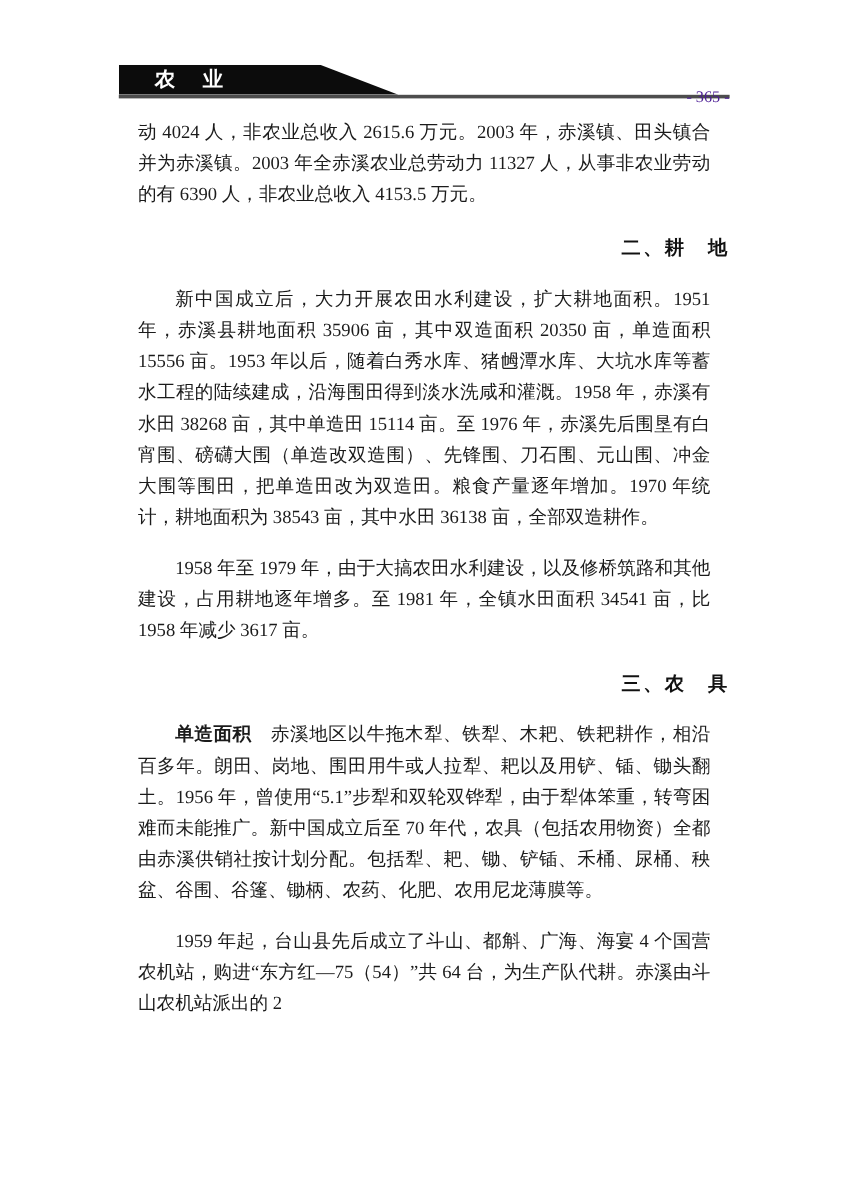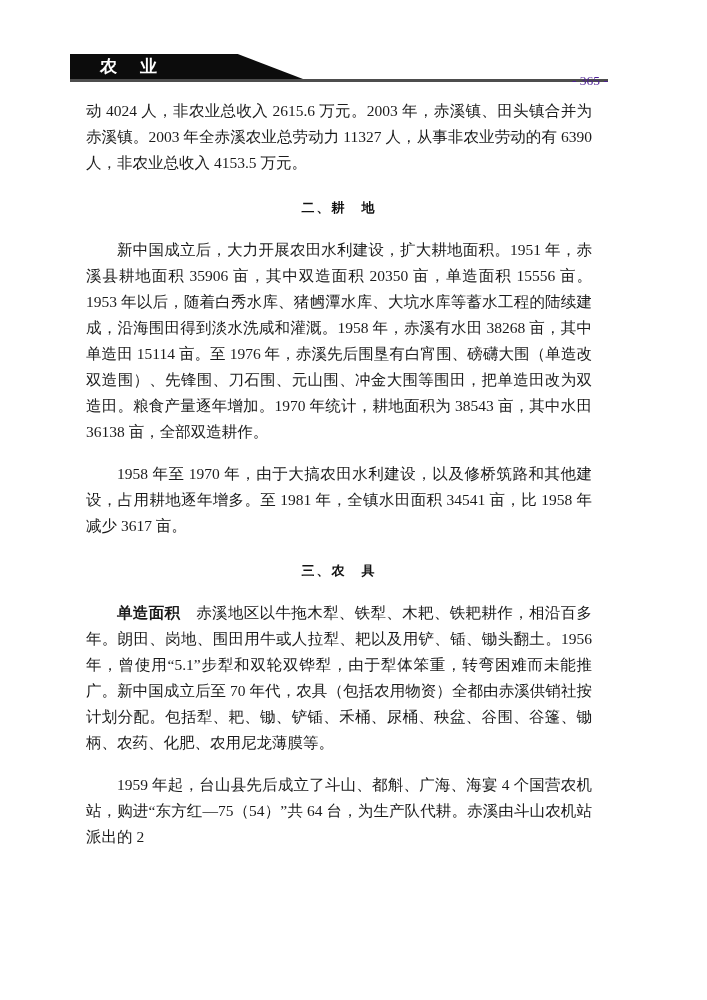--- a/index.html
+++ b/index.html
@@ -1,21 +1,21 @@
 <!DOCTYPE html>
 <html lang="zh"><head>
 <meta charset="utf-8">
 <style>
   html,body{margin:0;padding:0;background:#ffffff;}
   .page{
     position:relative;
     width:707px;height:1000px;
     background:#ffffff;
     box-sizing:border-box;
-    padding:55px 99px 0 70px;
+    padding:55px 99px 0 99px;
     font-family:"Liberation Serif","DejaVu Serif",serif;
     color:#1b1b1b;
     overflow:hidden;
   }
   .page-header{
     position:relative;
     height:24px;
     border-bottom:3px solid #4d4d4d;
   }
   .banner{
@@ -45,22 +45,22 @@
   }
   .body-text{
     margin-top:13px;
     font-size:15.5px;
     line-height:26px;
     text-align:justify;
   }
   .body-text p{margin:16px;}
   .indent{text-indent:2em;}
   h2.section-heading{
-    text-align:center;
-    font-size:13px;
+    text-align:right;
+    font-size:16px;
     font-weight:bold;
     font-family:"Liberation Sans","DejaVu Sans",sans-serif;
     letter-spacing:2px;
     margin:19px 0 12px 0;
     line-height:26px;
     color:#111111;
   }
   .lead-label{
     font-weight:bold;
     font-family:"Liberation Sans","DejaVu Sans",sans-serif;
@@ -80,21 +80,21 @@
 
   <div class="body-text">
 
     <p>动 4024 人，非农业总收入 2615.6 万元。2003 年，赤溪镇、田头镇合并为赤溪镇。2003 年全赤溪农业总劳动力 11327 人，从事非农业劳动的有 6390 人，非农业总收入 4153.5 万元。</p>
 
     <h2 class="section-heading">二、耕　地</h2>
 
 
     <p class="indent">新中国成立后，大力开展农田水利建设，扩大耕地面积。1951 年，赤溪县耕地面积 35906 亩，其中双造面积 20350 亩，单造面积 15556 亩。1953 年以后，随着白秀水库、猪乸潭水库、大坑水库等蓄水工程的陆续建成，沿海围田得到淡水洗咸和灌溉。1958 年，赤溪有水田 38268 亩，其中单造田 15114 亩。至 1976 年，赤溪先后围垦有白宵围、磅礴大围（单造改双造围）、先锋围、刀石围、元山围、冲金大围等围田，把单造田改为双造田。粮食产量逐年增加。1970 年统计，耕地面积为 38543 亩，其中水田 36138 亩，全部双造耕作。</p>
 
-    <p class="indent">1958 年至 1970 年，由于大搞农田水利建设，以及修桥筑路和其他建设，占用耕地逐年增多。至 1981 年，全镇水田面积 34541 亩，比 1958 年减少 3617 亩。</p>
+    <p class="indent">1958 年至 1979 年，由于大搞农田水利建设，以及修桥筑路和其他建设，占用耕地逐年增多。至 1981 年，全镇水田面积 34541 亩，比 1958 年减少 3617 亩。</p>
 
 
     <h2 class="section-heading">三、农　具</h2>
 
 
     <p class="indent"><span class="lead-label">单造面积</span><span>　赤溪地区以牛拖木犁、铁犁、木耙、铁耙耕作，相沿百多年。朗田、岗地、围田用牛或人拉犁、耙以及用铲、锸、锄头翻土。1956 年，曾使用“5.1”步犁和双轮双铧犁，由于犁体笨重，转弯困难而未能推广。新中国成立后至 70 年代，农具（包括农用物资）全都由赤溪供销社按计划分配。包括犁、耙、锄、铲锸、禾桶、尿桶、秧盆、谷围、谷篷、锄柄、农药、化肥、农用尼龙薄膜等。</span></p>
 
     <p class="indent">1959 年起，台山县先后成立了斗山、都斛、广海、海宴 4 个国营农机站，购进“东方红—75（54）”共 64 台，为生产队代耕。赤溪由斗山农机站派出的 2</p>
 
   </div>

